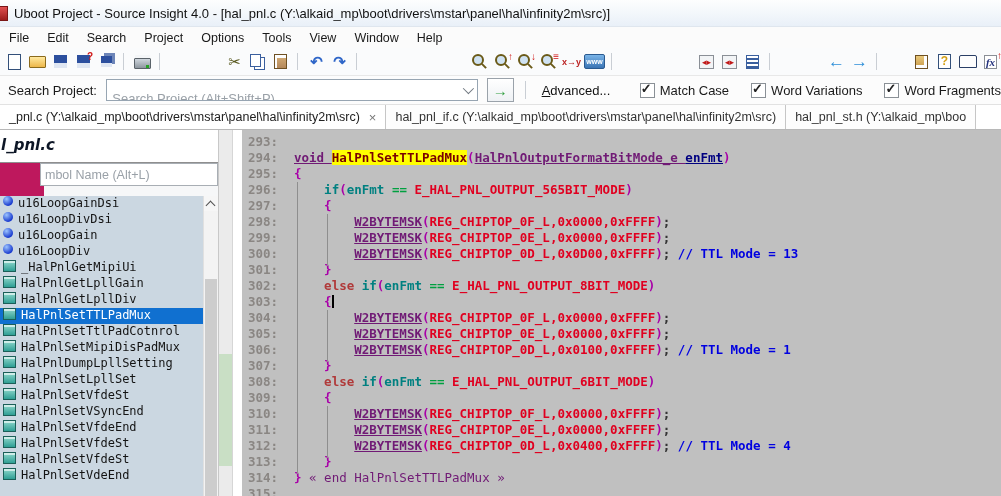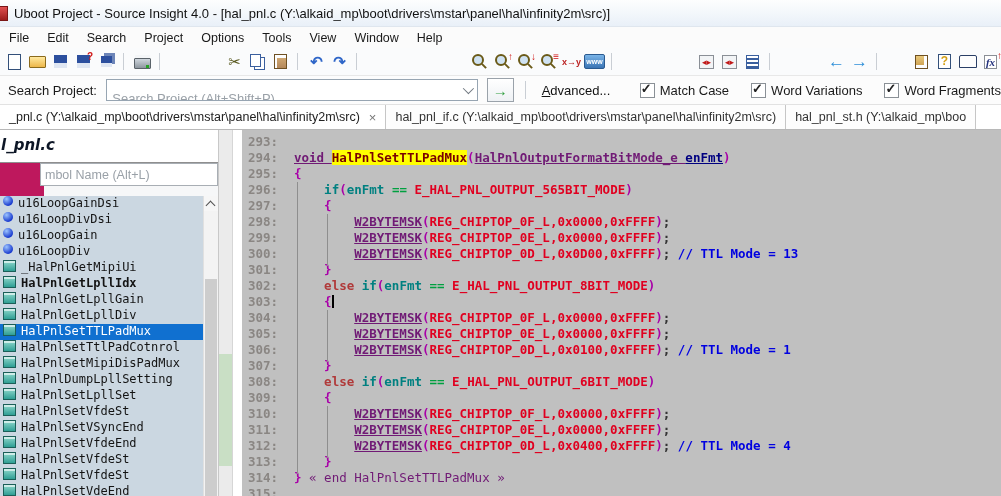--- a/index.html
+++ b/index.html
@@ -261,24 +261,20 @@
             <span class="symico var" data-name="variable-icon"></span>
             <span class="symlabel" data-name="symbol-label">u16LoopGain</span>
           </div>
           <div class="sym" data-name="symbol-item-u16LoopDiv">
             <span class="symico var" data-name="variable-icon"></span>
             <span class="symlabel" data-name="symbol-label">u16LoopDiv</span>
           </div>
           <div class="sym" data-name="symbol-item-_HalPnlGetMipiUi">
             <span class="symico fn" data-name="function-icon"></span>
             <span class="symlabel" data-name="symbol-label">_HalPnlGetMipiUi</span>
-          </div>
-          <div class="sym bold" data-name="symbol-item-HalPnlGetLpllIdx">
-            <span class="symico fn" data-name="function-icon"></span>
-            <span class="symlabel" data-name="symbol-label">HalPnlGetLpllIdx</span>
           </div>
           <div class="sym" data-name="symbol-item-HalPnlGetLpllGain">
             <span class="symico fn" data-name="function-icon"></span>
             <span class="symlabel" data-name="symbol-label">HalPnlGetLpllGain</span>
           </div>
           <div class="sym" data-name="symbol-item-HalPnlGetLpllDiv">
             <span class="symico fn" data-name="function-icon"></span>
             <span class="symlabel" data-name="symbol-label">HalPnlGetLpllDiv</span>
           </div>
           <div class="sym selected" data-name="symbol-item-HalPnlSetTTLPadMux">

